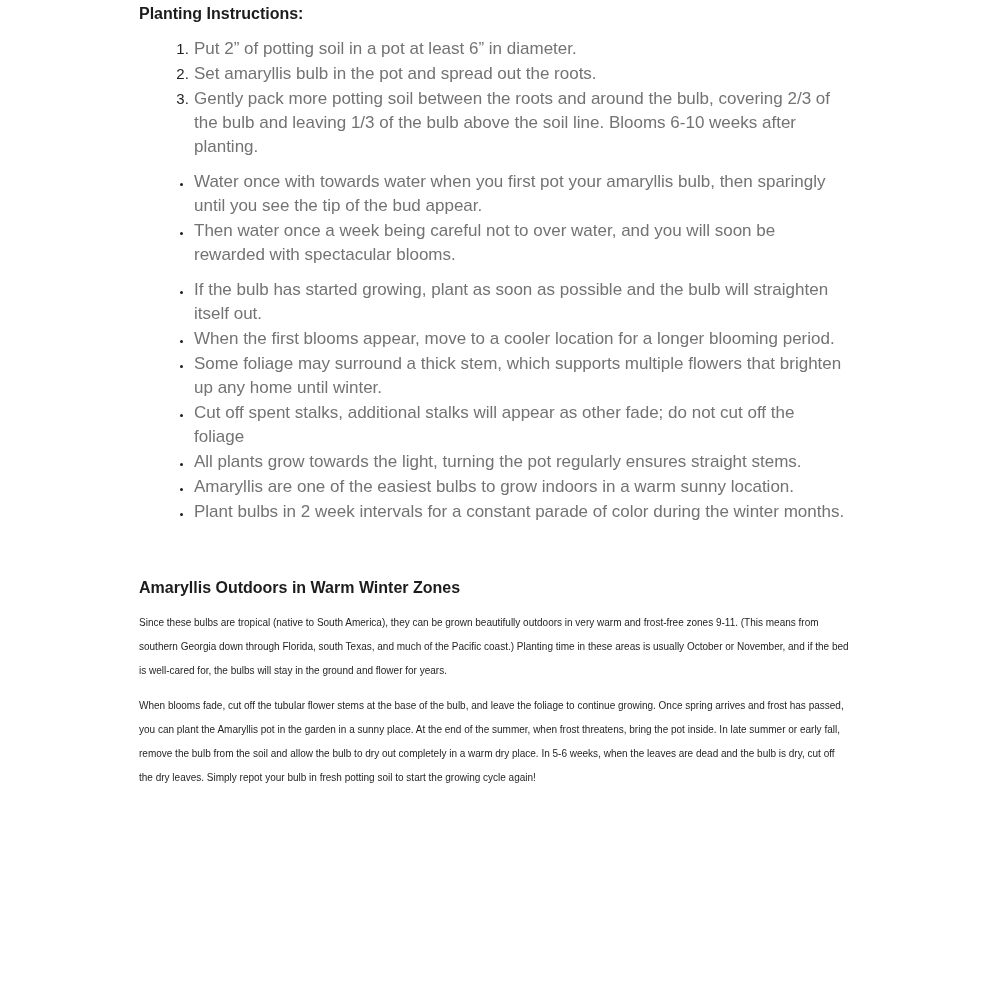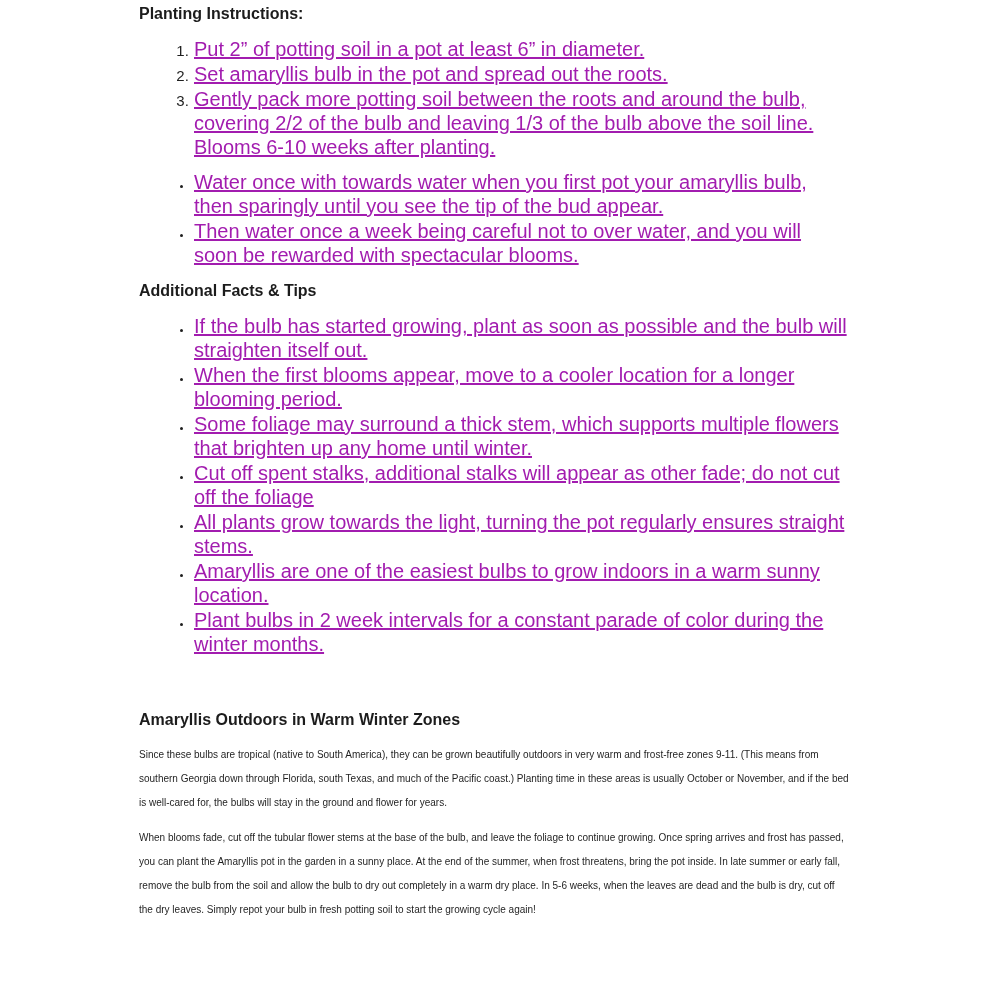--- a/index.html
+++ b/index.html
@@ -31,26 +31,25 @@
   h2.doc-heading.extra-space {
     margin-top: 52px;
   }
   ol.doc-list, ul.doc-list {
     margin: 11px 0 0 0;
     padding: 0 0 0 54px;
   }
   ol.doc-list { list-style: decimal; }
   ul.doc-list { list-style: disc; }
   .doc-list li {
-    font-size: 20px;
+    font-size: 17px;
     line-height: 24px;
     margin: 0 0 1px 0;
     padding-left: 1px;
-    color: #a21caf;
-    text-decoration: underline;
+    color: #737373;
   }
   ul.doc-list li::marker {
     font-size: 11px;
     color: #1f1f1f;
   }
   ol.doc-list li::marker {
     font-size: 15px;
     color: #1f1f1f;
   }
   p.doc-para {
@@ -63,33 +62,32 @@
 </head>
 <body>
 
 <div class="page">
 
   <section>
     <h2 class="doc-heading first">Planting Instructions:</h2>
     <ol class="doc-list">
       <li>Put 2” of potting soil in a pot at least 6” in diameter.</li>
       <li>Set amaryllis bulb in the pot and spread out the roots.</li>
-      <li>Gently pack more potting soil between the roots and around the bulb, covering 2/2 of the bulb and leaving 1/3 of the bulb above the soil line. Blooms 6-10 weeks after planting.</li>
+      <li>Gently pack more potting soil between the roots and around the bulb, covering 2/3 of the bulb and leaving 1/3 of the bulb above the soil line. Blooms 6-10 weeks after planting.</li>
     </ol>
   </section>
 
   <section>
     <ul class="doc-list">
       <li>Water once with towards water when you first pot your amaryllis bulb, then sparingly until you see the tip of the bud appear.</li>
       <li>Then water once a week being careful not to over water, and you will soon be rewarded with spectacular blooms.</li>
     </ul>
   </section>
 
   <section>
-    <h2 class="doc-heading">Additional Facts &amp; Tips</h2>
     <ul class="doc-list">
       <li>If the bulb has started growing, plant as soon as possible and the bulb will straighten itself out.</li>
       <li>When the first blooms appear, move to a cooler location for a longer blooming period.</li>
       <li>Some foliage may surround a thick stem, which supports multiple flowers that brighten up any home until winter.</li>
       <li>Cut off spent stalks, additional stalks will appear as other fade; do not cut off the foliage</li>
       <li>All plants grow towards the light, turning the pot regularly ensures straight stems.</li>
       <li>Amaryllis are one of the easiest bulbs to grow indoors in a warm sunny location.</li>
       <li>Plant bulbs in 2 week intervals for a constant parade of color during the winter months.</li>
     </ul>
   </section>

